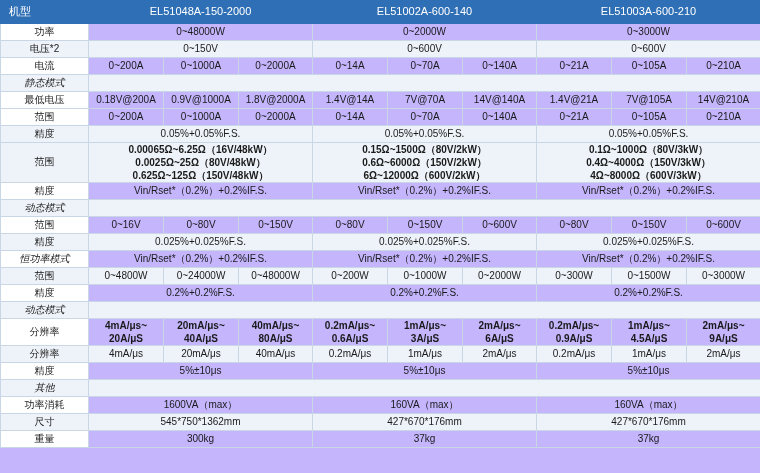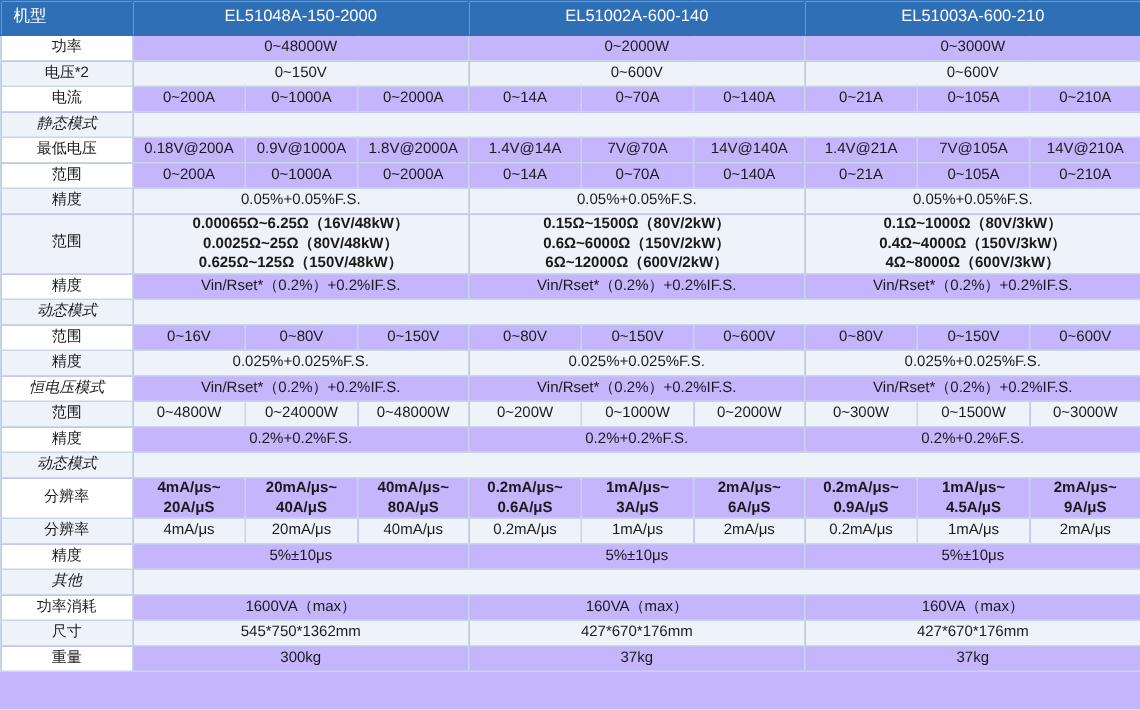--- a/index.html
+++ b/index.html
@@ -188,21 +188,21 @@
           <td colspan="1">0~150V</td>
           <td colspan="1">0~600V</td>
         </tr>
         <tr class="zebra">
           <td class="rowlabel">精度</td>
           <td colspan="3">0.025%+0.025%F.S.</td>
           <td colspan="3">0.025%+0.025%F.S.</td>
           <td colspan="3">0.025%+0.025%F.S.</td>
         </tr>
         <tr>
-          <td class="section">恒电压模式</td>
+          <td class="section">恒功率模式</td>
           <td colspan="3">Vin/Rset*（0.2%）+0.2%IF.S.</td>
           <td colspan="3">Vin/Rset*（0.2%）+0.2%IF.S.</td>
           <td colspan="3">Vin/Rset*（0.2%）+0.2%IF.S.</td>
         </tr>
         <tr class="zebra">
           <td class="rowlabel">范围</td>
           <td colspan="1">0~4800W</td>
           <td colspan="1">0~24000W</td>
           <td colspan="1">0~48000W</td>
           <td colspan="1">0~200W</td>

